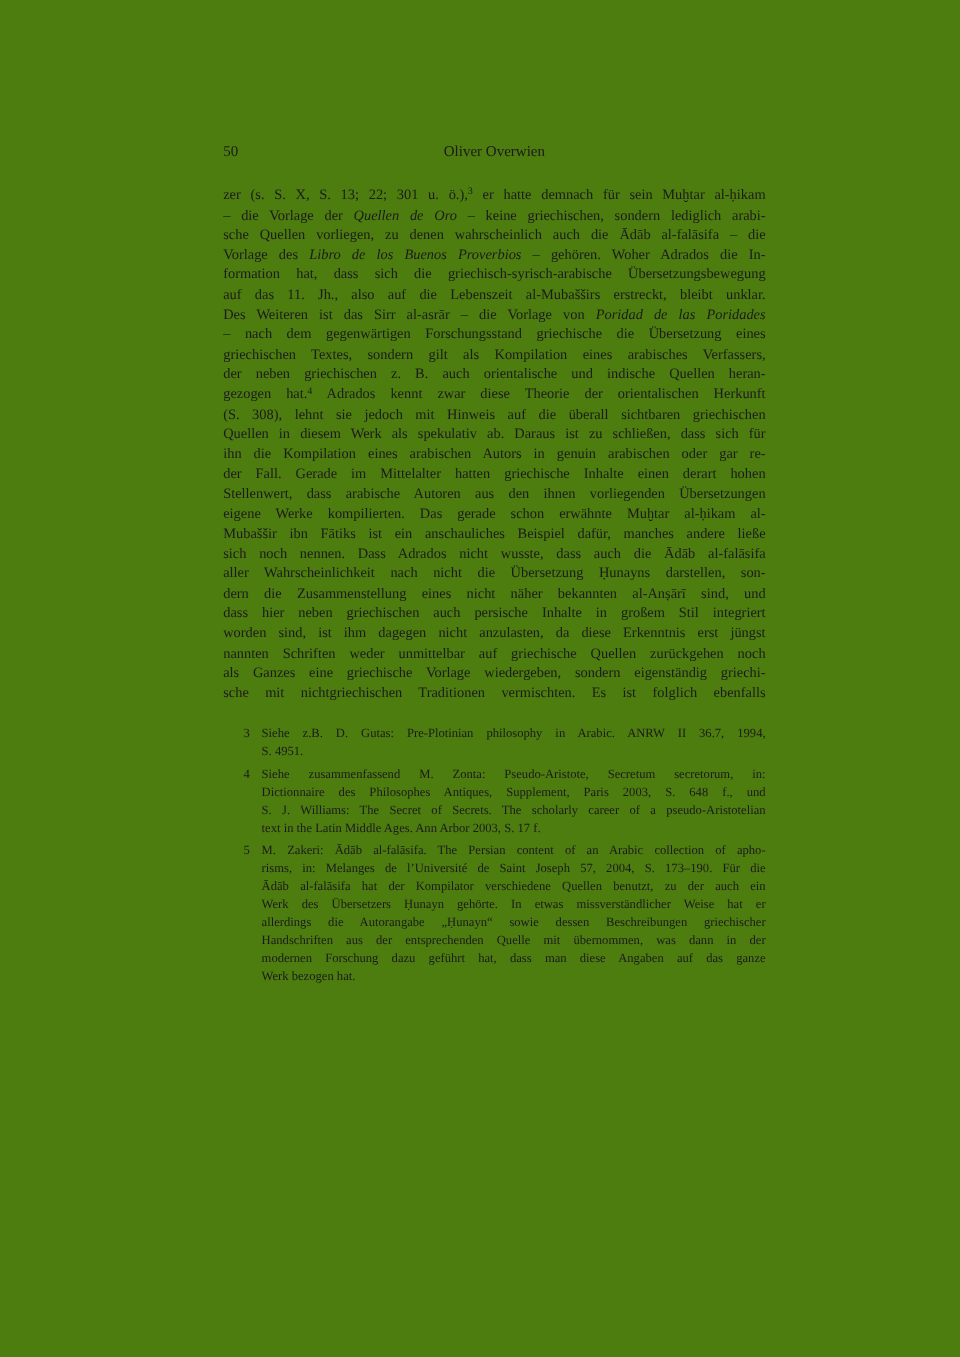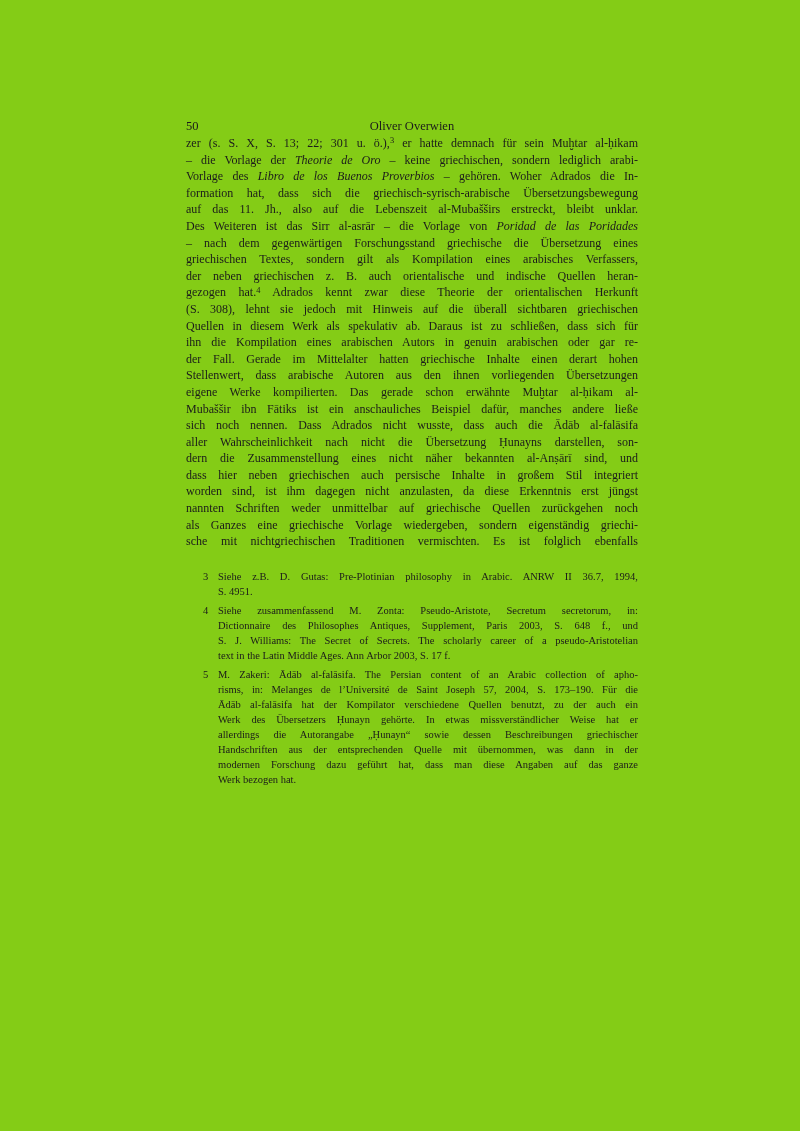--- a/index.html
+++ b/index.html
@@ -2,28 +2,28 @@
 <html><head>
 <meta charset="utf-8">
 <style>
   html, body { margin: 0; padding: 0; }
   body {
     width: 800px; height: 1131px;
     background: #ffffff;
     font-family: "Liberation Serif", "DejaVu Serif", serif;
     color: #1b1b1b;
   }
-  .page { position: relative; width: 800px; height: 1131px; background: #84cc16; }
+  .page { position: relative; width: 800px; height: 1131px; background: #4d7c0f; }
   .textblock { position: absolute; left: 186px; top: 118px; width: 452px; }
 
   .header { position: relative; height: 17px; font-size: 12.5px; line-height: 17px; }
   .pageno { position: absolute; left: 0; top: 0; }
   .running-head { display: block; text-align: center; }
 
-  .bodytext { font-size: 12px; }
+  .bodytext { margin-top: 19px; font-size: 12px; }
   .bodytext .line { line-height: 16.6px; }
 
   .line {
     white-space: nowrap;
     text-align: justify;
     text-align-last: justify;
     text-justify: inter-word;
   }
   .line.left-last { text-align-last: left; }
 
@@ -48,21 +48,22 @@
 <div class="page">
   <div class="textblock">
 
     <div class="header">
       <span class="pageno">50</span>
       <span class="running-head">Oliver Overwien</span>
     </div>
 
     <div class="bodytext">
         <div class="line"><span>zer (s. S. X, S. 13; 22; 301 u. ö.),</span><sup>3</sup><span> er hatte demnach für sein Muḫtar al-ḥikam</span></div>
-        <div class="line"><span>– die Vorlage der </span><i>Theorie de Oro</i><span> – keine griechischen, sondern lediglich arabi-</span></div>
+        <div class="line"><span>– die Vorlage der </span><i>Quellen de Oro</i><span> – keine griechischen, sondern lediglich arabi-</span></div>
+        <div class="line"><span>sche Quellen vorliegen, zu denen wahrscheinlich auch die Ādāb al-falāsifa – die</span></div>
         <div class="line"><span>Vorlage des </span><i>Libro de los Buenos Proverbios</i><span> – gehören. Woher Adrados die In-</span></div>
         <div class="line"><span>formation hat, dass sich die griechisch-syrisch-arabische Übersetzungsbewegung</span></div>
         <div class="line"><span>auf das 11. Jh., also auf die Lebenszeit al-Mubašširs erstreckt, bleibt unklar.</span></div>
         <div class="line"><span>Des Weiteren ist das Sirr al-asrār – die Vorlage von </span><i>Poridad de las Poridades</i></div>
         <div class="line"><span>– nach dem gegenwärtigen Forschungsstand griechische die Übersetzung eines</span></div>
         <div class="line"><span>griechischen Textes, sondern gilt als Kompilation eines arabisches Verfassers,</span></div>
         <div class="line"><span>der neben griechischen z. B. auch orientalische und indische Quellen heran-</span></div>
         <div class="line"><span>gezogen hat.</span><sup>4</sup><span> Adrados kennt zwar diese Theorie der orientalischen Herkunft</span></div>
         <div class="line"><span>(S. 308), lehnt sie jedoch mit Hinweis auf die überall sichtbaren griechischen</span></div>
         <div class="line"><span>Quellen in diesem Werk als spekulativ ab. Daraus ist zu schließen, dass sich für</span></div>

